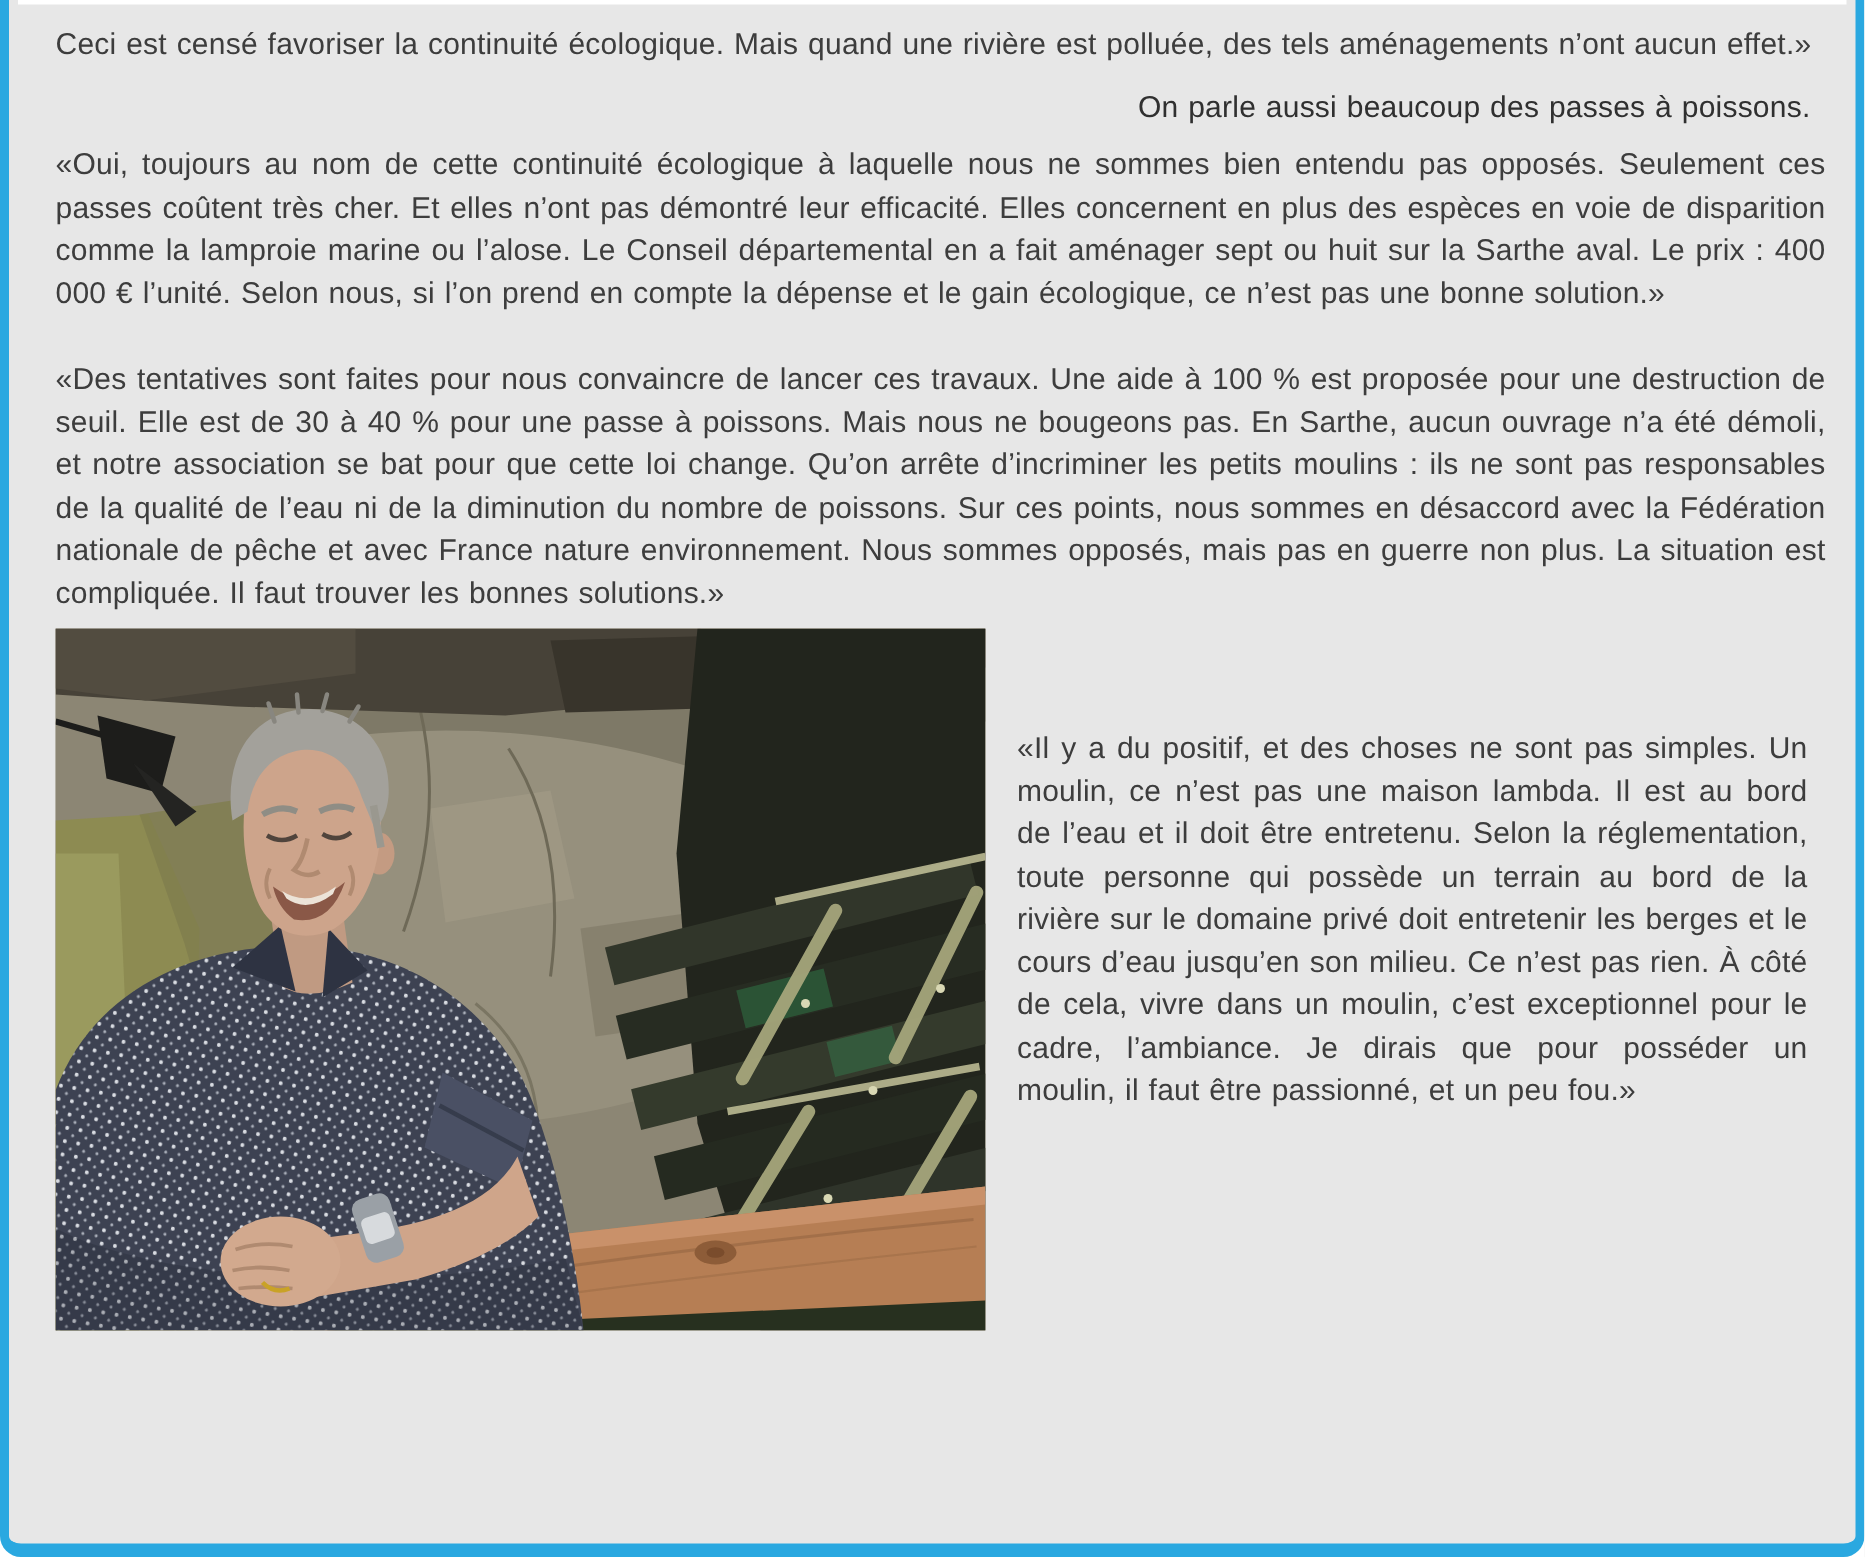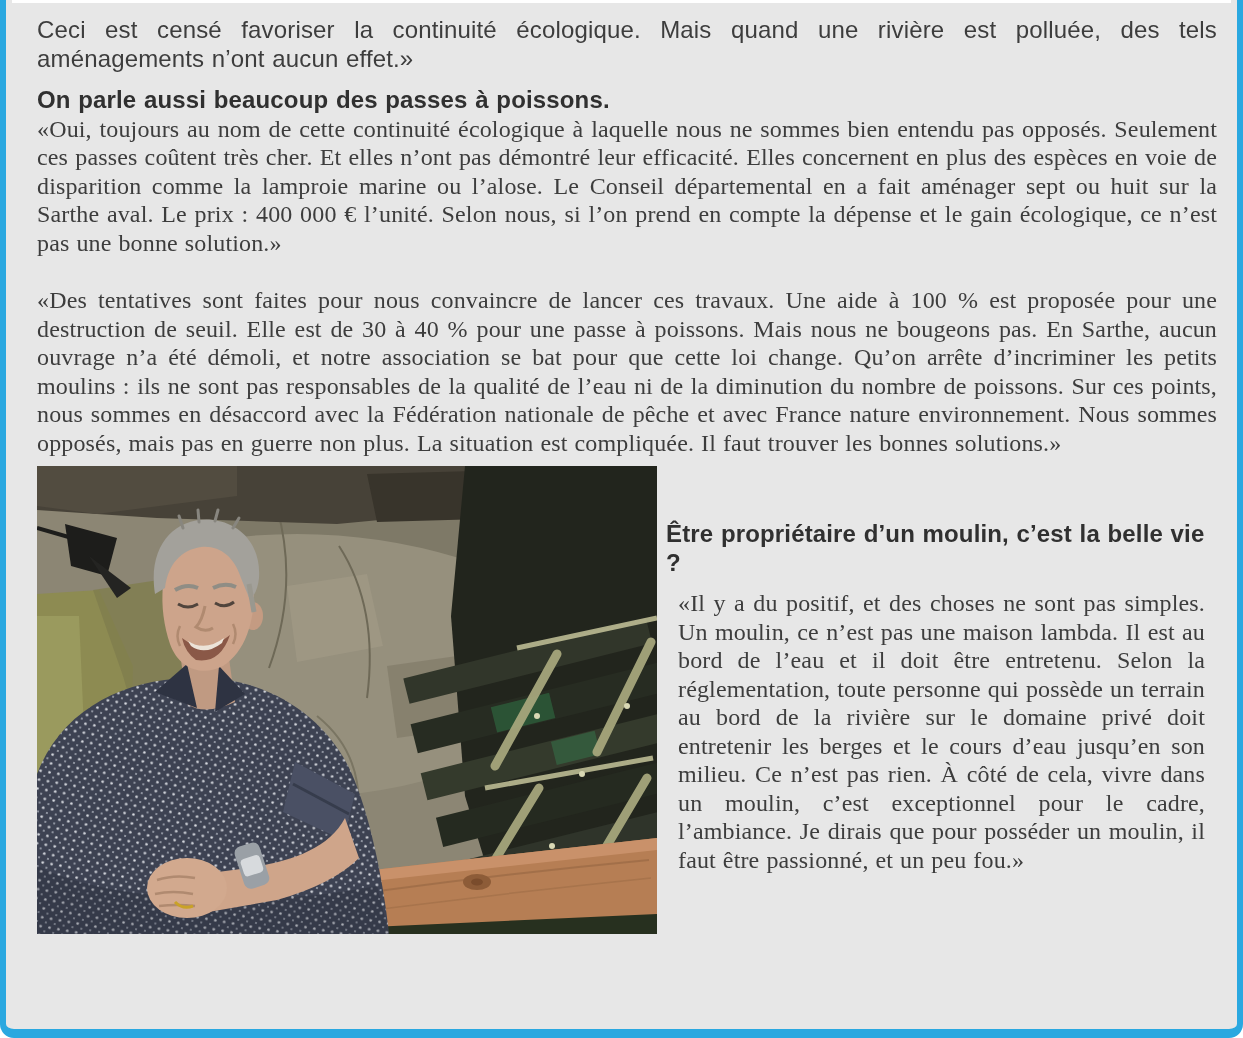--- a/index.html
+++ b/index.html
@@ -18,26 +18,26 @@
     background:var(--page-bg);
     border-left:6px solid var(--accent);
     border-right:6px solid var(--accent);
     border-bottom:9px solid var(--accent);
     border-radius:0 0 14px 14px;
     padding:16px 20px 0 31px;
   }
   .top-strip{position:absolute;top:0;left:6px;right:6px;height:3px;background:#ffffff;}
   p,h3{
     color:var(--text);
-    font-size:24px;line-height:28.5px;
+    font-size:20px;line-height:28.5px;
     text-align:justify;letter-spacing:.15px;word-spacing:.8px;
   }
   .intro{margin:0 0 13px;}
-  .question{margin:0;color:var(--heading);font-weight:700;text-align:left;}
-  .answer{margin:0 0 29px;font-family:Liberation Serif, serif;}
+  .question{margin:10px;color:var(--heading);font-weight:400;text-align:right;}
+  .answer{margin:0 0 29px;}
   .answer.last-full{margin:0 0 9px;}
   .bottom-row{display:flex;align-items:flex-start;}
   .photo{
     width:620px;height:468px;flex:0 0 620px;overflow:hidden;
     background:#8c8674;
   }
   .photo svg{display:block;width:620px;height:468px;}
   .right-col{flex:1;padding:54px 0 0 9px;}
   .right-col .answer{margin:12px;}
 </style>
@@ -170,17 +170,16 @@
           <path d="M168,140 Q165,155 159,161 Q168,167 176,162" stroke="#b08a70" stroke-width="3" fill="none"></path>
           <path d="M145,172 Q168,190 193,169 Q183,198 159,194 Q148,186 145,172 Z" fill="#8a5847"></path>
           <path d="M151,175 Q168,186 187,172 L185,177 Q168,190 154,180 Z" fill="#ece3d8"></path>
           <path d="M143,160 Q138,170 143,180" stroke="#b08a70" stroke-width="2.5" fill="none"></path>
           <path d="M196,158 Q201,168 196,178" stroke="#b08a70" stroke-width="2.5" fill="none"></path>
         </g>
       </svg>
     </div>
 
     <div class="right-col">
-      <h3 class="question">Être propriétaire d’un moulin, c’est la belle vie ?</h3>
       <p class="answer">«Il y a du positif, et des choses ne sont pas simples. Un moulin, ce n’est pas une maison lambda. Il est au bord de l’eau et il doit être entretenu. Selon la réglementation, toute personne qui possède un terrain au bord de la rivière sur le domaine privé doit entretenir les berges et le cours d’eau jusqu’en son milieu. Ce n’est pas rien. À côté de cela, vivre dans un moulin, c’est exceptionnel pour le cadre, l’ambiance. Je dirais que pour posséder un moulin, il faut être passionné, et un peu fou.»</p>
     </div>
   </div>
 </div>
 
 </body></html>

